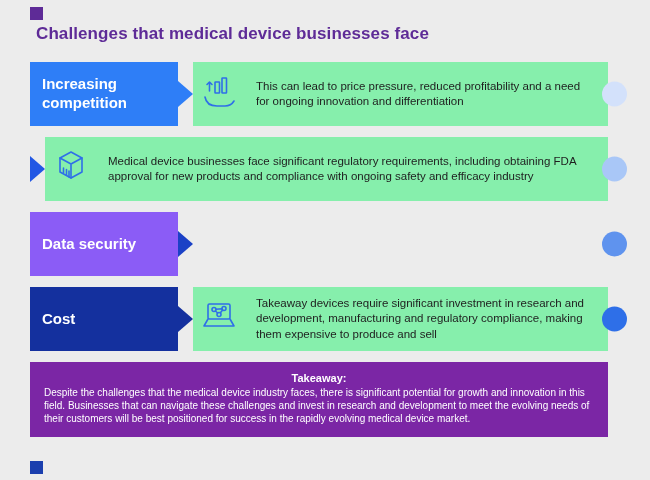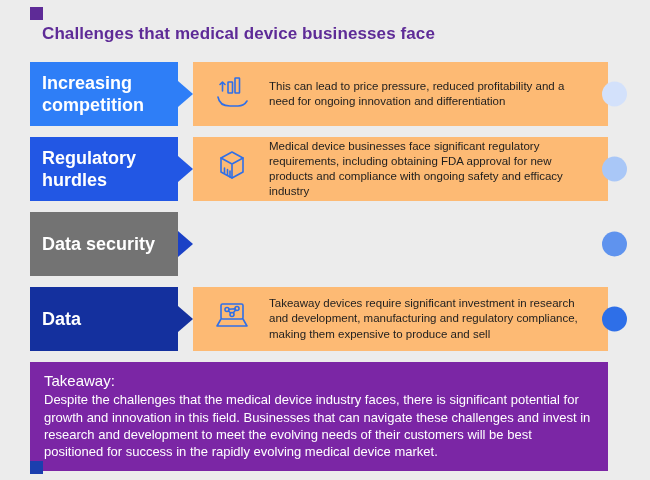--- a/index.html
+++ b/index.html
@@ -6,50 +6,50 @@
   body{
     width:650px;height:480px;
     background:#ececec;
     font-family:"Liberation Sans", sans-serif;
     position:relative;overflow:hidden;
   }
   .accent-square{position:absolute;width:13px;height:13px;left:30px;}
   .accent-square.top{top:7px;}
   .accent-square.bottom{bottom:6px;}
   .container{margin:0 42px 0 30px;padding-top:24px;}
-  .page-title{font-size:17px;font-weight:bold;margin:0 0 18px 12px;letter-spacing:.1px;}
+  .page-title{font-size:17px;font-weight:bold;margin:0 0 18px 6px;letter-spacing:.1px;}
   .row{display:flex;align-items:stretch;height:64px;margin-bottom:11px;position:relative;}
   .label-box{
     width:148px;box-sizing:border-box;flex-shrink:0;
     padding:0 8px 0 12px;display:flex;align-items:center;
-    color:#fff;font-weight:bold;font-size:18px;line-height:1.25;
+    color:#fff;font-weight:bold;font-size:15px;line-height:1.25;
   }
   .arrow{
     align-self:center;width:0;height:0;flex-shrink:0;
     border-top:13px solid transparent;border-bottom:13px solid transparent;
     border-left:15px solid #2e7ef7;
   }
   .card{
-    flex:1;background:#fdba74;display:flex;align-items:center;
-    padding:6px 24px 6px 16px;min-width:0;
+    flex:1;background:#86efac;display:flex;align-items:center;
+    padding:6px 24px 6px 3px;min-width:0;
   }
   .icon-wrap{width:46px;height:46px;flex-shrink:0;margin-right:14px;display:flex;align-items:center;justify-content:center;}
   .icon-wrap svg{width:44px;height:44px;}
   .icon-stroke{fill:none;stroke:#2f6fe8;stroke-width:1.6;stroke-linecap:round;stroke-linejoin:round;}
   .card-text{font-size:11.5px;color:#1e1e1e;line-height:1.32;}
   .dot{
     position:absolute;right:-19px;top:50%;transform:translateY(-50%);
     width:25px;height:25px;border-radius:50%;
   }
   .takeaway{
     margin-top:10px;color:#fff;
     padding:9px 14px 11px 14px;
   }
-  .takeaway-heading{font-size:15px;font-weight:normal;line-height:1.35;}
-  .takeaway-body{font-size:13px;line-height:1.33;}
+  .takeaway-heading{font-size:11px;font-weight:bold;line-height:1.35;text-align:center;}
+  .takeaway-body{font-size:10px;line-height:1.33;}
 </style>
 </head>
 <body>
 
 <div class="accent-square top" style="background: rgb(94, 43, 151);"></div>
 
 <div class="container">
 
   <h1 class="page-title" style="color: rgb(94, 43, 151);">Challenges that medical device businesses face</h1>
 
@@ -64,43 +64,42 @@
           <path d="M12.5 19 V10 M10 12.5 L12.5 10 L15 12.5"></path>
           <path d="M8 25 q1.5 9 12 9 h8 q6 0 9 -5"></path>
         </svg>
       </div>
       <div class="card-text">This can lead to price pressure, reduced profitability and a need for ongoing innovation and differentiation</div>
     </div>
     <div class="dot" style="background: rgb(211, 225, 251);"></div>
   </div>
 
   <div class="row">
-    <div class="label-box" style="background: rgb(34, 87, 228);">Regulatory hurdles</div>
     <div class="arrow" style="border-left-color: rgb(34, 87, 228);"></div>
     <div class="card">
       <div class="icon-wrap">
         <svg viewBox="0 0 44 44" class="icon-stroke">
           <polygon points="22,5 33,11 33,25 22,31 11,25 11,11"></polygon>
           <path d="M11 11 L22 17 L33 11 M22 17 L22 31"></path>
           <path d="M14.5 21 v5 M17.5 22.5 v5.5 M20 24 v6"></path>
         </svg>
       </div>
       <div class="card-text">Medical device businesses face significant regulatory requirements, including obtaining FDA approval for new products and compliance with ongoing safety and efficacy industry</div>
     </div>
     <div class="dot" style="background: rgb(169, 199, 247);"></div>
   </div>
 
   <div class="row">
-    <div class="label-box" style="background: #737373;">Data security</div>
+    <div class="label-box" style="background: #8b5cf6;">Data security</div>
     <div class="arrow" style="border-left-color: rgb(27, 65, 198);"></div>
     <div class="dot" style="background: rgb(95, 147, 238);"></div>
   </div>
 
   <div class="row">
-    <div class="label-box" style="background: rgb(20, 48, 158);">Data</div>
+    <div class="label-box" style="background: rgb(20, 48, 158);">Cost</div>
     <div class="arrow" style="border-left-color: rgb(20, 48, 158);"></div>
     <div class="card">
       <div class="icon-wrap">
         <svg viewBox="0 0 44 44" class="icon-stroke">
           <rect x="11" y="7" width="22" height="15" rx="1.5"></rect>
           <path d="M11 22 L7 29 H37 L33 22"></path>
           <circle cx="17" cy="12.5" r="2"></circle>
           <circle cx="27" cy="11.5" r="2"></circle>
           <circle cx="22" cy="17.5" r="2"></circle>
           <path d="M18.4 14 L20.7 16 M25.6 13 L23.4 15.8 M19 12.3 L25 11.7"></path>

